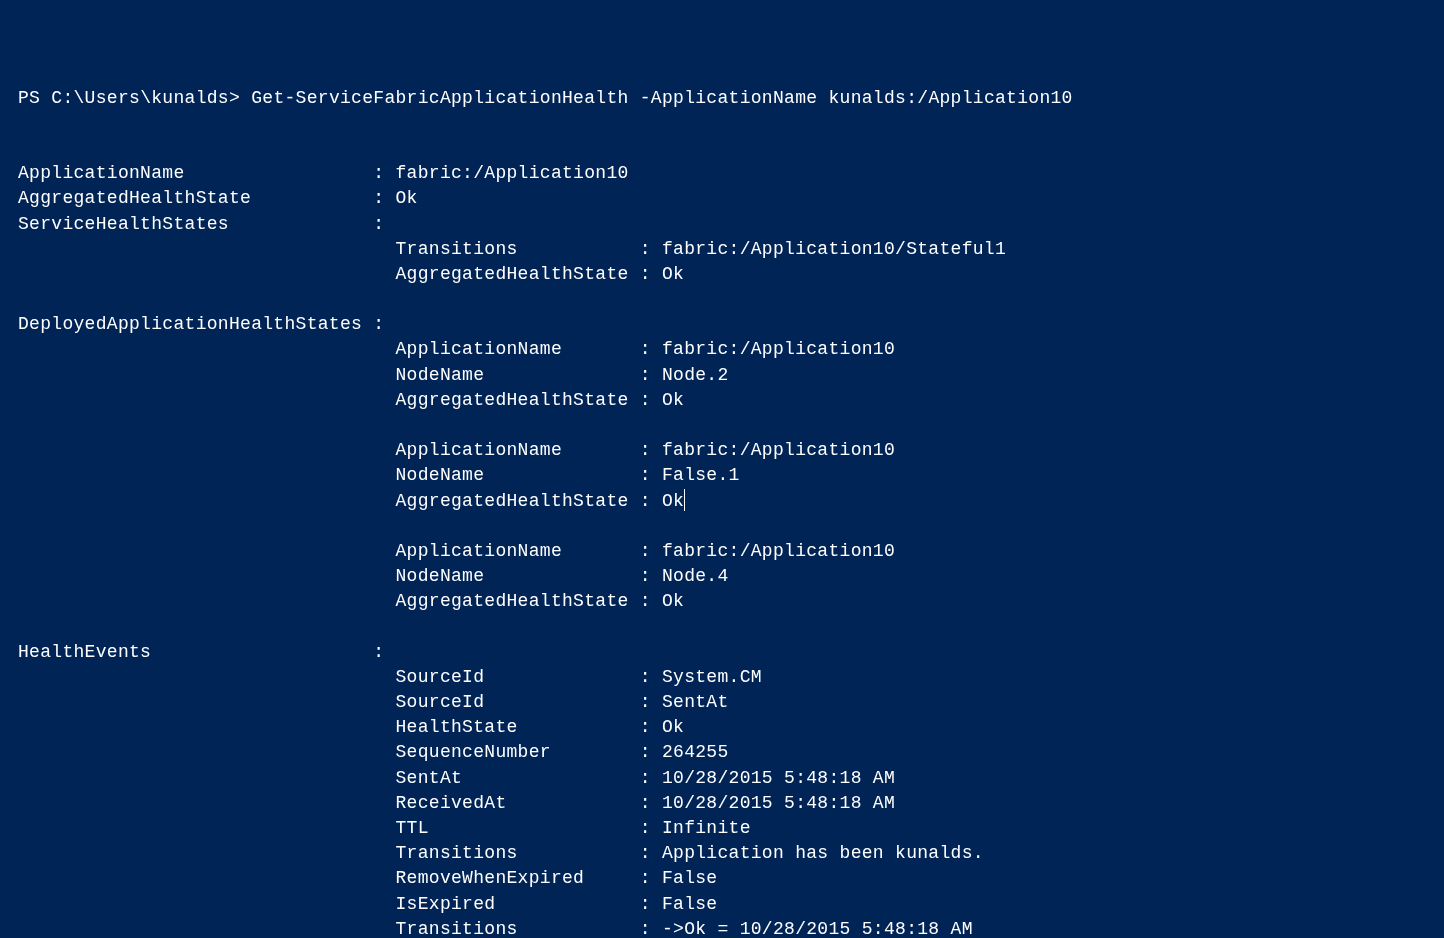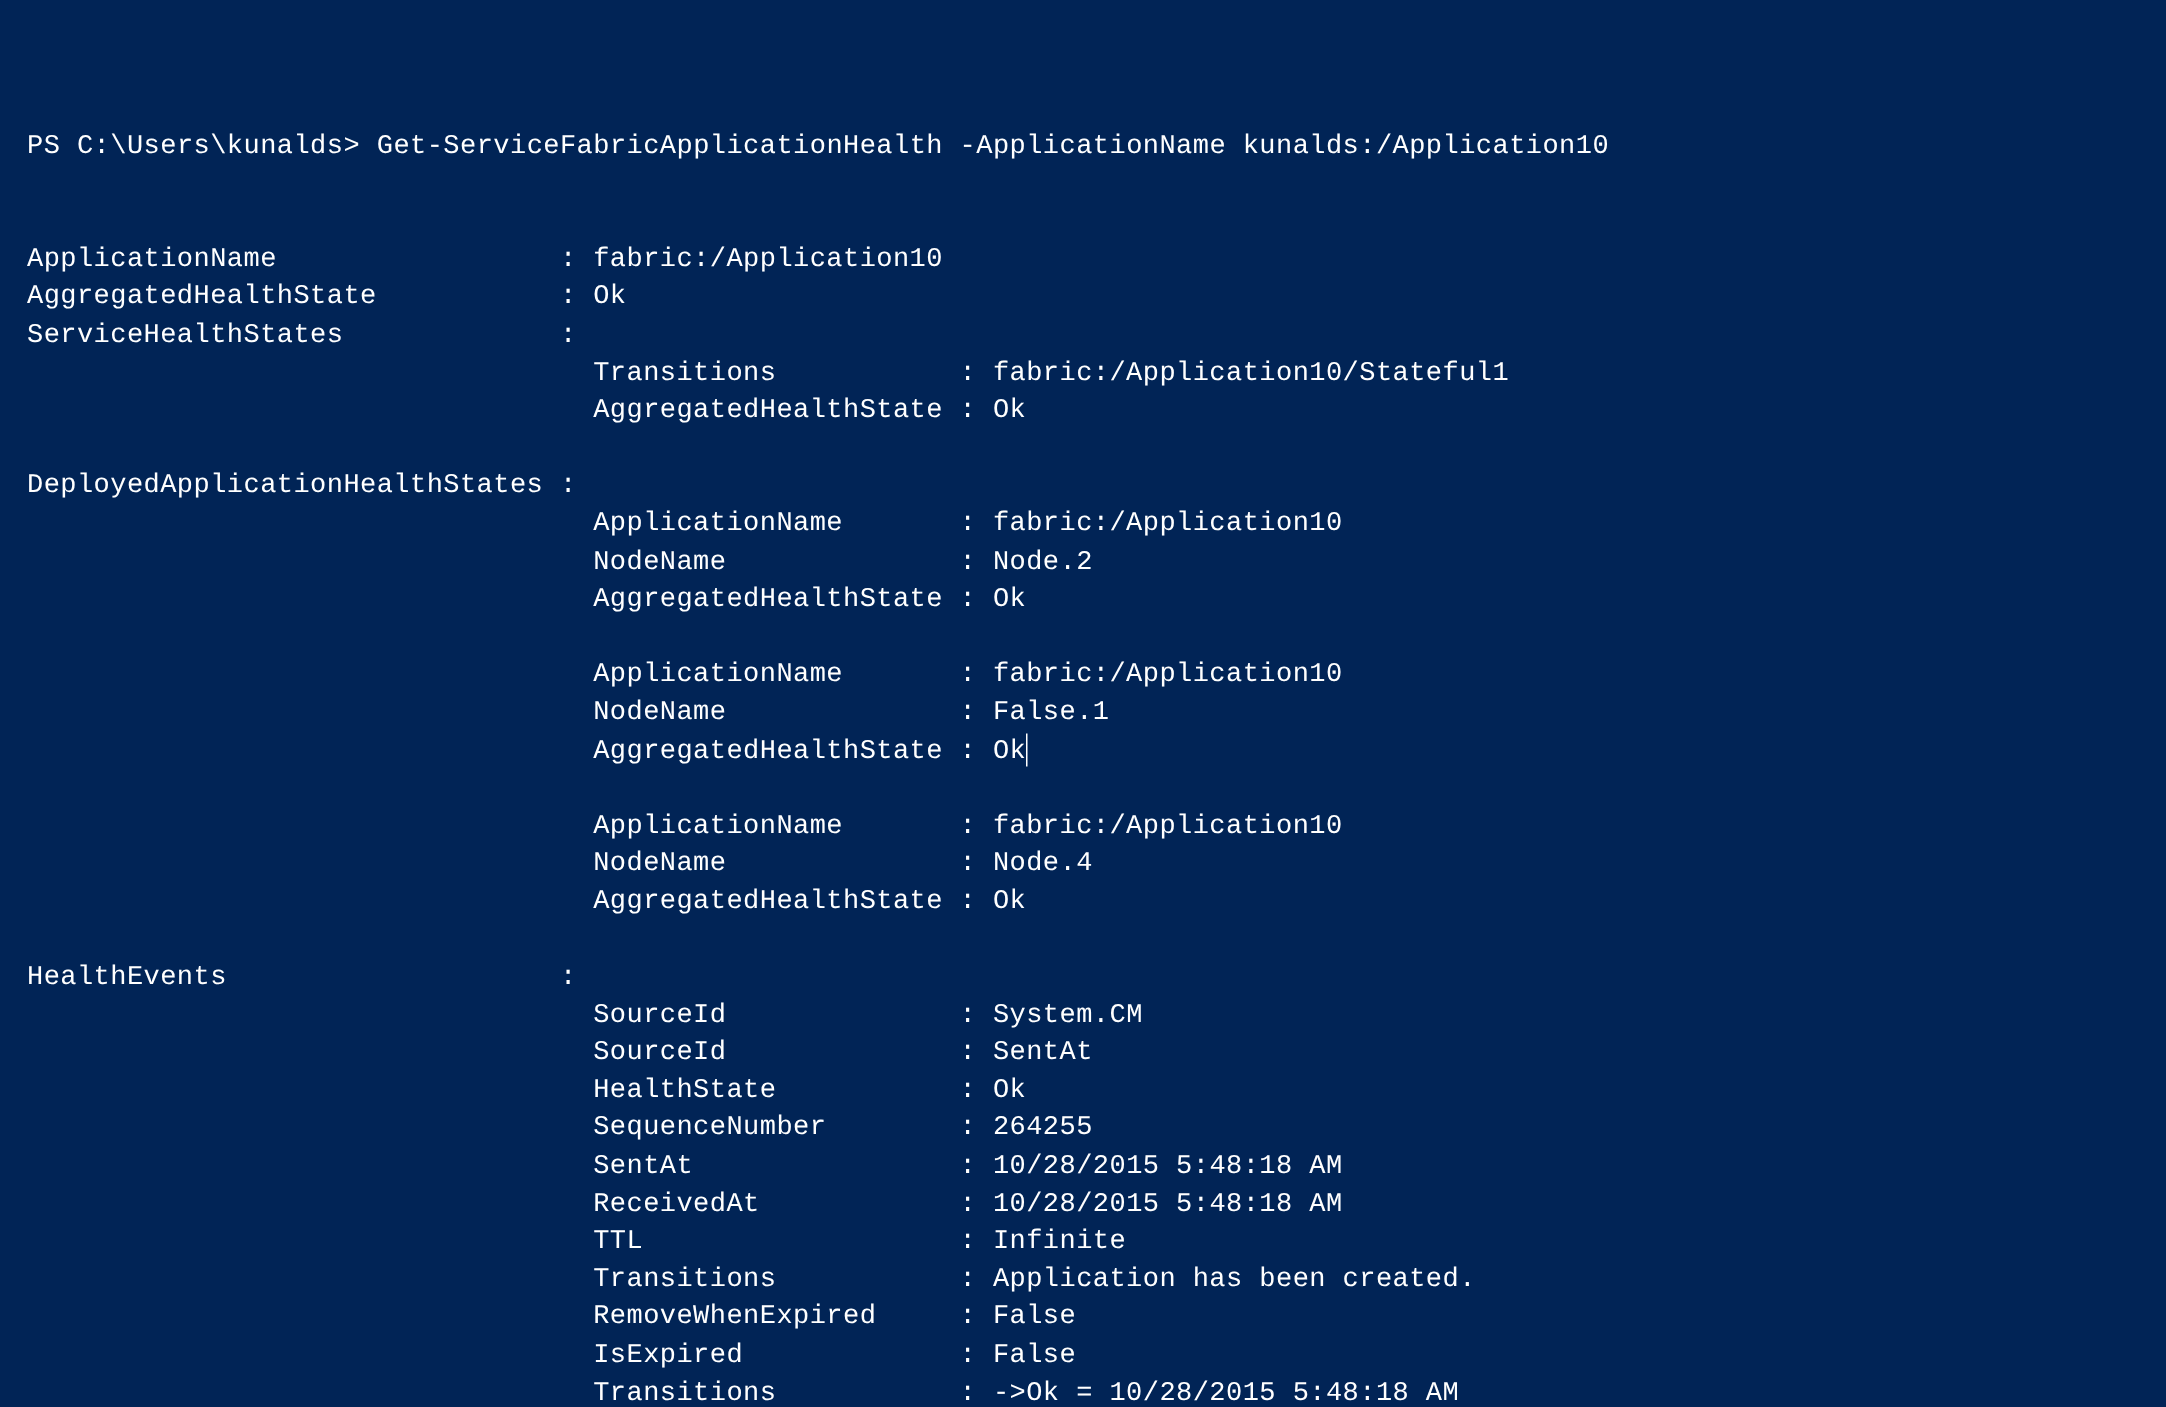--- a/index.html
+++ b/index.html
@@ -51,19 +51,19 @@
 <span>                                  <span>AggregatedHealthState</span> : <span>Ok</span></span>
 
 <span><span>HealthEvents</span>                    : </span>
 <span>                                  <span>SourceId</span>              : <span>System.CM</span></span>
 <span>                                  <span>SourceId</span>              : <span>SentAt</span></span>
 <span>                                  <span>HealthState</span>           : <span>Ok</span></span>
 <span>                                  <span>SequenceNumber</span>        : <span>264255</span></span>
 <span>                                  <span>SentAt</span>                : <span>10/28/2015 5:48:18 AM</span></span>
 <span>                                  <span>ReceivedAt</span>            : <span>10/28/2015 5:48:18 AM</span></span>
 <span>                                  <span>TTL</span>                   : <span>Infinite</span></span>
-<span>                                  <span>Transitions</span>           : <span>Application has been created.</span></span>
+<span>                                  <span>Transitions</span>           : <span>Application has been kunalds.</span></span>
 <span>                                  <span>RemoveWhenExpired</span>     : <span>False</span></span>
 <span>                                  <span>IsExpired</span>             : <span>False</span></span>
 <span>                                  <span>Transitions</span>           : <span>-&gt;Ok = 10/28/2015 5:48:18 AM</span></span></div>
 
 
 
 
 </body></html>

